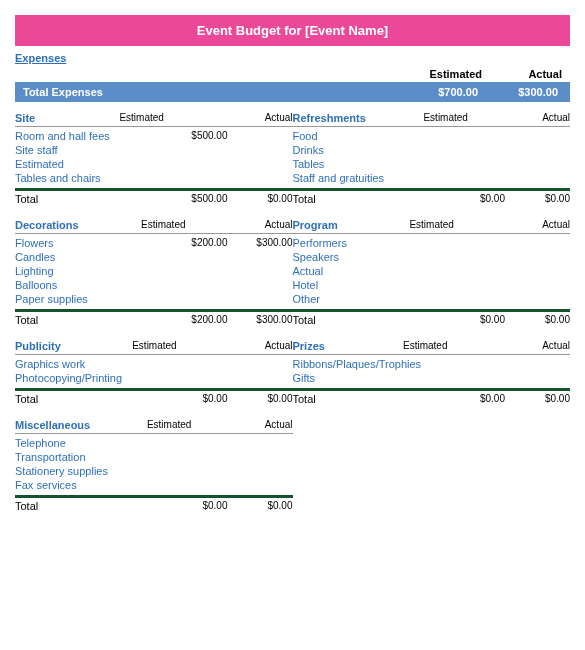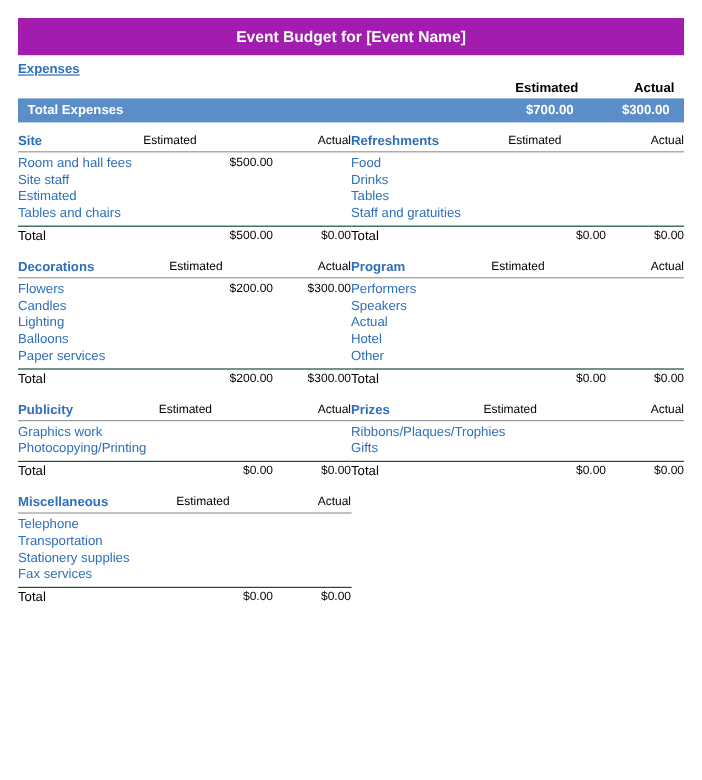--- a/index.html
+++ b/index.html
@@ -5,21 +5,21 @@
     * { box-sizing: border-box; margin: 0; padding: 0; }
     body {
       font-family: Arial, sans-serif;
       font-size: 11px;
       background: #fff;
       width: 585px;
       min-height: 650px;
       padding: 15px;
     }
     .header {
-      background: #a21caf;
+      background: #ec4899;
       color: white;
       text-align: center;
       padding: 8px 10px;
       font-size: 13px;
       font-weight: bold;
       margin-bottom: 6px;
     }
     .section-label {
       color: #2e6fba;
       font-size: 11px;
@@ -91,21 +91,21 @@
     }
     .item-row .name { flex: 1; color: #2e6fba; }
     .item-row .val {
       width: 65px;
       text-align: right;
       font-size: 10px;
     }
     .total-row {
       display: flex;
       justify-content: space-between;
-      border-top: 1px solid #14532d;
+      border-top: 3px solid #14532d;
       margin-top: 3px;
       padding-top: 2px;
       font-weight: normal;
     }
     .total-row .name { flex: 1; }
     .total-row .val {
       width: 65px;
       text-align: right;
       font-size: 10px;
     }
@@ -221,21 +221,21 @@
       <div class="name">Lighting</div>
       <div class="val"></div>
       <div class="val"></div>
     </div>
     <div class="item-row">
       <div class="name">Balloons</div>
       <div class="val"></div>
       <div class="val"></div>
     </div>
     <div class="item-row">
-      <div class="name">Paper services</div>
+      <div class="name">Paper supplies</div>
       <div class="val"></div>
       <div class="val"></div>
     </div>
     <div class="total-row">
       <div class="name">Total</div>
       <div class="val">$200.00</div>
       <div class="val">$300.00</div>
     </div>
   </div>
 

